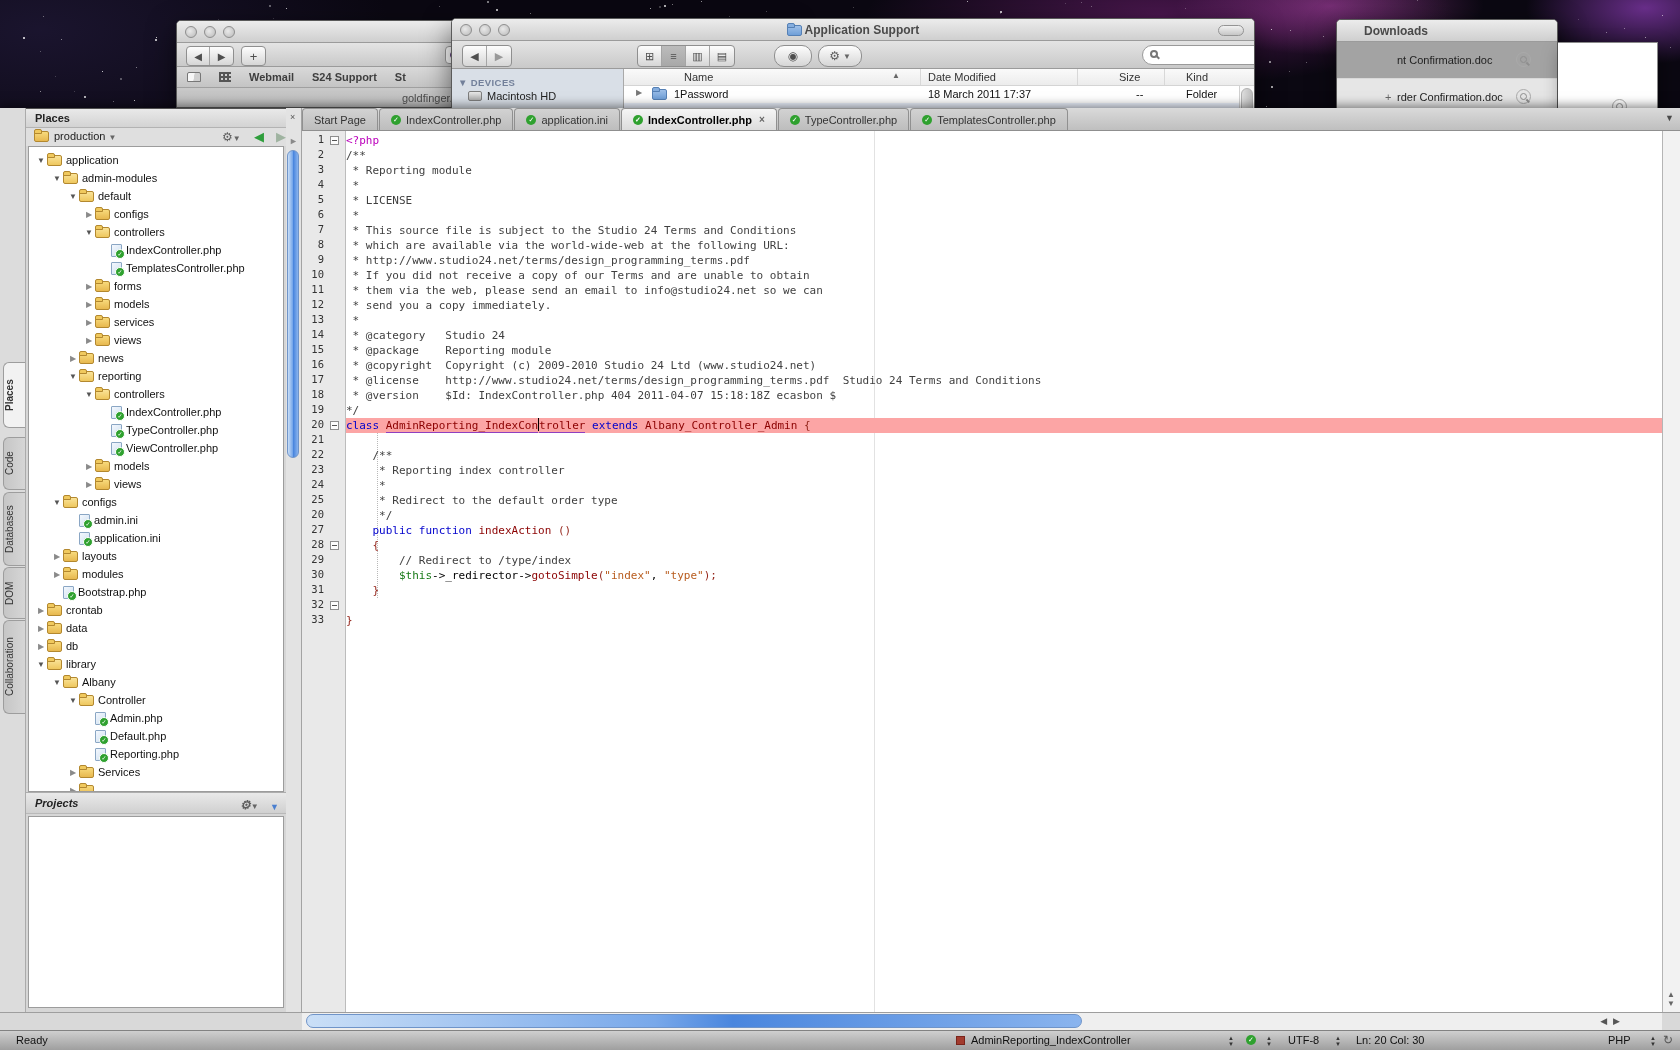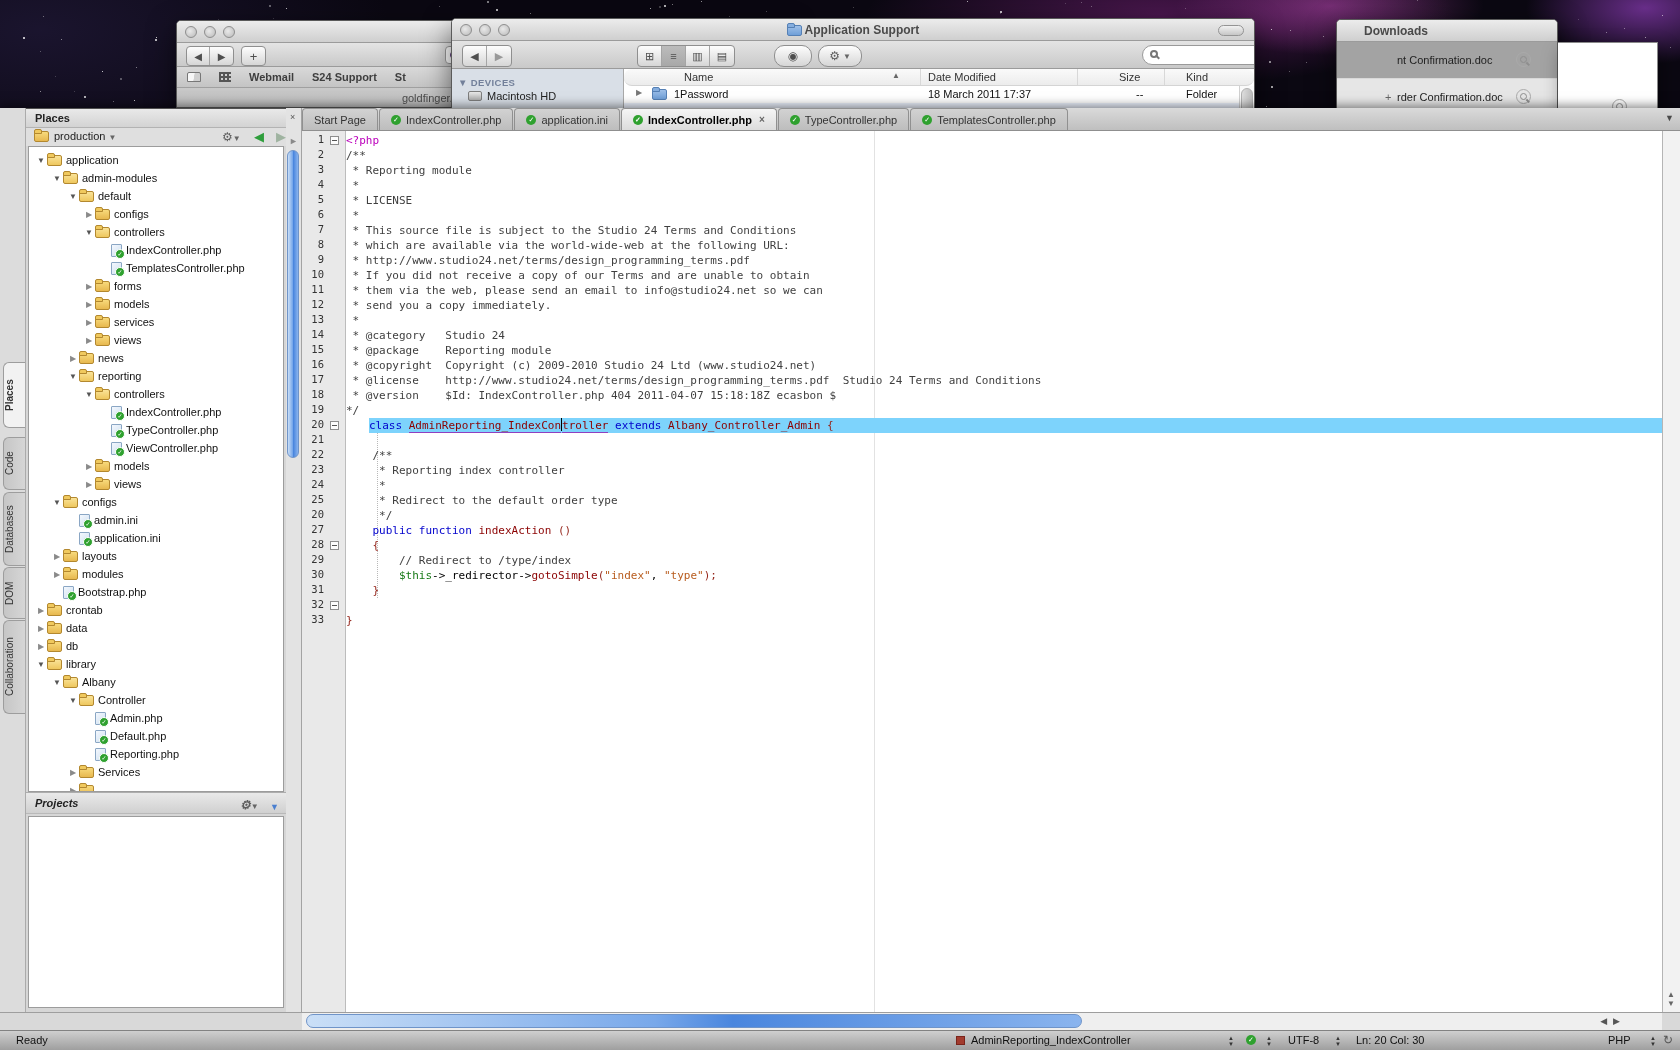--- a/index.html
+++ b/index.html
@@ -80,21 +80,21 @@
     background:linear-gradient(#f2f2f2,#c6c6c6); border:1px solid #949494; }
   #fsidebar { position:absolute; left:0; top:50px; width:172px; bottom:0;
     background:#d9dfe7; border-right:1px solid #a9a9a9; }
   .devhdr { margin:8px 0 2px 6px; font-size:9.5px; font-weight:bold; color:#73809a;
     letter-spacing:.4px; }
   .devrow { display:flex; align-items:center; gap:5px; margin-left:16px; font-size:11px; color:#222; }
   .hd-ic { width:14px; height:10px; background:linear-gradient(#e8e8e8,#adadad);
     border:1px solid #7d7d7d; border-radius:2px; }
   #flist { position:absolute; left:172px; top:50px; right:0; bottom:0; background:#fff; }
   #fheader { position:relative; height:17px; background:linear-gradient(#fafafa,#ececec);
-    border-bottom:1px solid #d4d4d4; font-size:11px; color:#333;border-radius:8px; }
+    border-bottom:1px solid #d4d4d4; font-size:11px; color:#333; }
   #fheader span { position:absolute; top:2px; }
   .coldiv { position:absolute; top:0; bottom:0; width:1px; background:#d8d8d8; }
   .frow { position:relative; height:17px; font-size:11px; color:#111; }
   .frow span { position:absolute; top:2px; }
   .fscroll { position:absolute; right:0; top:17px; width:15px; bottom:0;
     border-left:1px solid #d0d0d0; background:#fafafa; }
   .fthumb { position:absolute; left:1px; right:1px; top:2px; height:34px; border-radius:7px;
     background:linear-gradient(90deg,#dedede,#bdbdbd); border:1px solid #b0b0b0; }
 
   
@@ -182,21 +182,21 @@
   .gl { position:relative; height:15px; }
   .num { position:absolute; left:0; top:0; width:22px; text-align:right;
     font:10.5px "DejaVu Sans Mono", monospace; color:#333; }
   .fold { position:absolute; left:28px; top:3px; width:9px; height:9px; }
   .fold.box { border:1px solid #8e8e8e; background:#fcfcfc; }
   .fold.box::after { content:""; position:absolute; left:1px; right:1px; top:3px; height:1px; background:#555; }
   #gcontent, #code-lines { position:absolute; top:2px; }
   #gcontent { left:0; }
   #code-lines { left:44px; right:0; font:11px/15px "DejaVu Sans Mono", monospace; white-space:pre; }
   .cl { height:15px; position:relative; }
-  .cl.cur { background:#7dd3fc;margin-left:23px; }
+  .cl.cur { background:#fca5a5; }
   .caret { display:inline-block; width:0; height:13px; border-left:1px solid #000;
     vertical-align:-2px; }
   .tok-php { color:var(--c-php); }
   .tok-com { color:var(--c-com); }
   .tok-kw  { color:var(--c-kw); }
   .tok-id, .tok-idu { color:var(--c-id); }
   .tok-idu { border-bottom:1px solid var(--c-ul); }
   .tok-op  { color:var(--c-op); }
   .tok-str { color:var(--c-str); }
   .tok-var { color:var(--c-var); }

